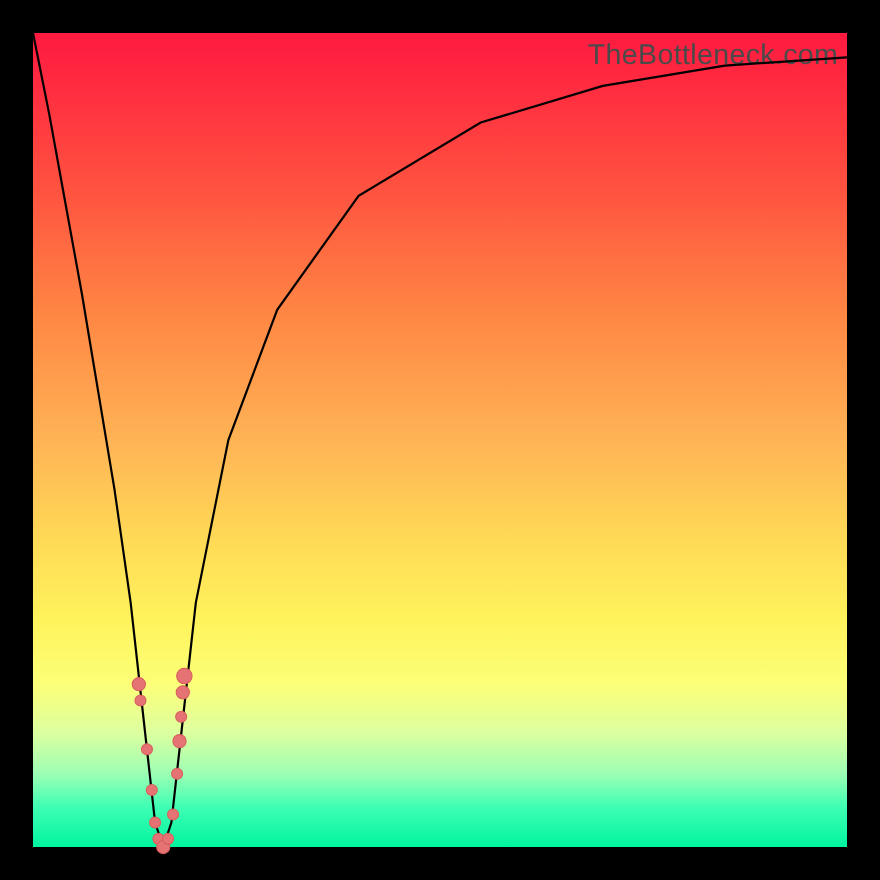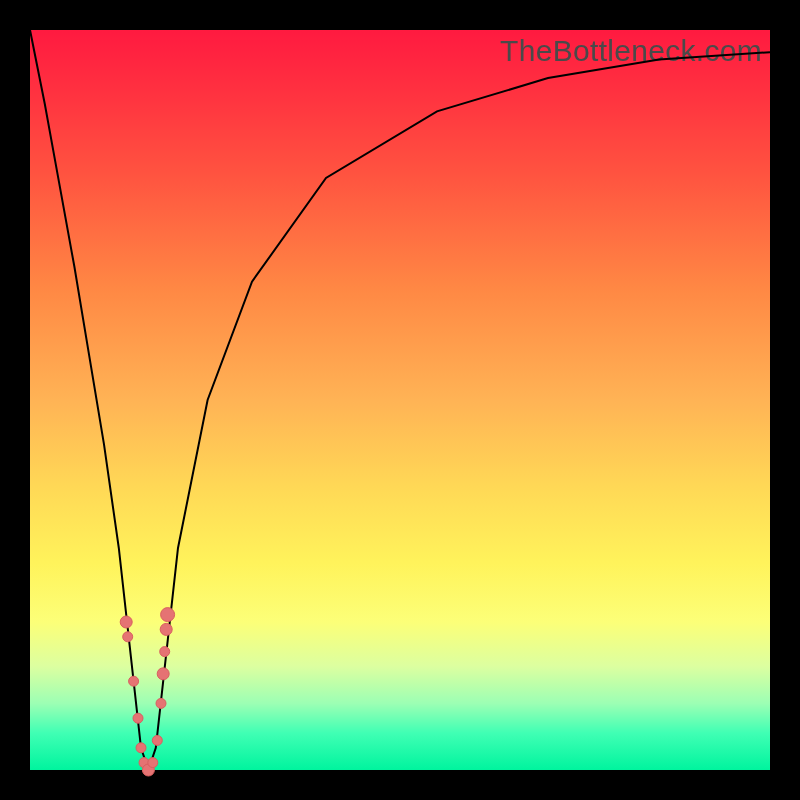--- a/index.html
+++ b/index.html
@@ -39,21 +39,21 @@
       #9cffb4 91%,
       #40ffb4 95%,
       #00f49e 100%
     );
   }
   .watermark {
     position: absolute;
     top: 4px;
     right: 8px;
     color: #4a4a4a;
-    font-size: 30px;
+    font-size: 26px;
     font-weight: 400;
     letter-spacing: 0.3px;
     user-select: none;
   }
   svg.curve {
     position: absolute;
     left: 0;
     top: 0;
     width: 740px;
     height: 740px;

